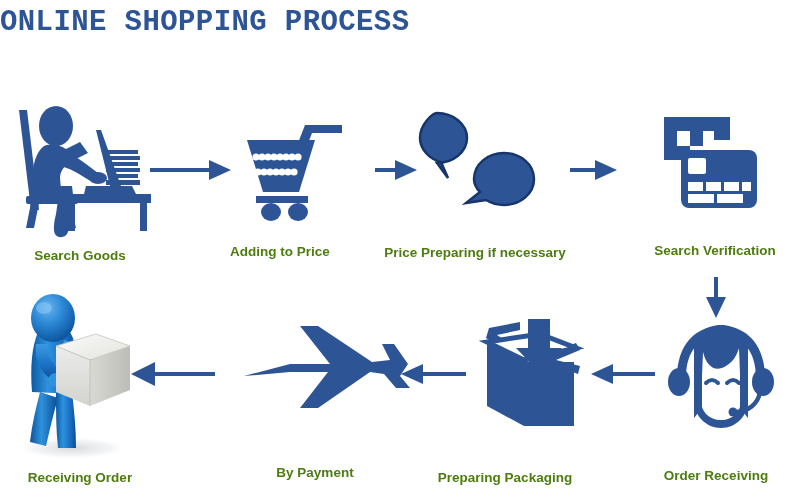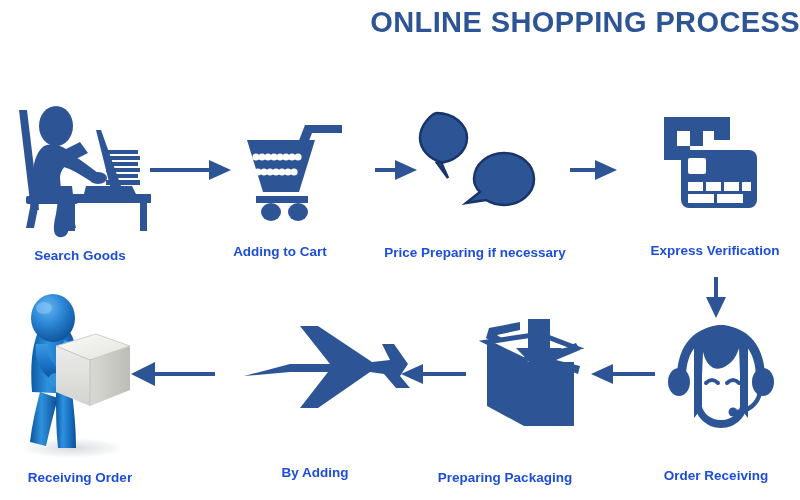--- a/index.html
+++ b/index.html
@@ -19,33 +19,33 @@
     position: absolute;
     inset: 0;
     width: 800px;
     height: 500px;
   }
   .title {
     position: absolute;
     top: 6px;
     left: 0;
     width: 800px;
-    text-align: right;
+    text-align: left;
     font-size: 29px;
     font-weight: bold;
     letter-spacing: 0.4px;
     color: #2d5596;
-    font-family: Liberation Sans, sans-serif;
+    font-family: Liberation Mono, monospace;
   }
   .step-label {
     position: absolute;
     text-align: center;
     font-size: 13.5px;
     font-weight: bold;
-    color: #1d4ed8;
+    color: #4d7c0f;
     font-family: "Liberation Sans", sans-serif;
     white-space: nowrap;
   }
 </style>
 </head>
 <body>
 
 <div class="title">ONLINE SHOPPING PROCESS</div>
 
 <svg id="canvas" viewBox="0 0 800 500" xmlns="http://www.w3.org/2000/svg">
@@ -295,20 +295,20 @@
       <path d="M90,360 L130,346 L130,390 L90,406 Z" fill="url(#boxSideGrad)"></path>
 
       <path d="M56,346 L96,334 L130,346 L90,360 Z" fill="none" stroke="#c4c4bf" stroke-width="0.8"></path>
       <path d="M90,360 L90,406" stroke="#bcbcb7" stroke-width="0.8"></path>
     </g>
   </g>
 
 </svg>
 
 <div class="step-label" style="left:0px; top:248px; width:160px;">Search Goods</div>
-<div class="step-label" style="left:200px; top:244px; width:160px;">Adding to Cart</div>
+<div class="step-label" style="left:200px; top:244px; width:160px;">Adding to Price</div>
 <div class="step-label" style="left:370px; top:245px; width:210px;">Price Preparing if necessary</div>
-<div class="step-label" style="left:630px; top:243px; width:170px;">Express Verification</div>
+<div class="step-label" style="left:630px; top:243px; width:170px;">Search Verification</div>
 
 <div class="step-label" style="left:636px; top:468px; width:160px;">Order Receiving</div>
 <div class="step-label" style="left:420px; top:470px; width:170px;">Preparing Packaging</div>
-<div class="step-label" style="left:235px; top:465px; width:160px;">By Adding</div>
+<div class="step-label" style="left:235px; top:465px; width:160px;">By Payment</div>
 <div class="step-label" style="left:0px; top:470px; width:160px;">Receiving Order</div>
 
 </body></html>

